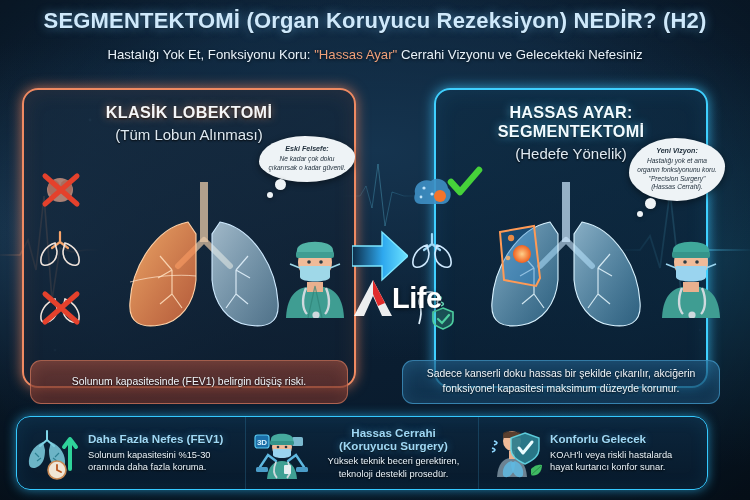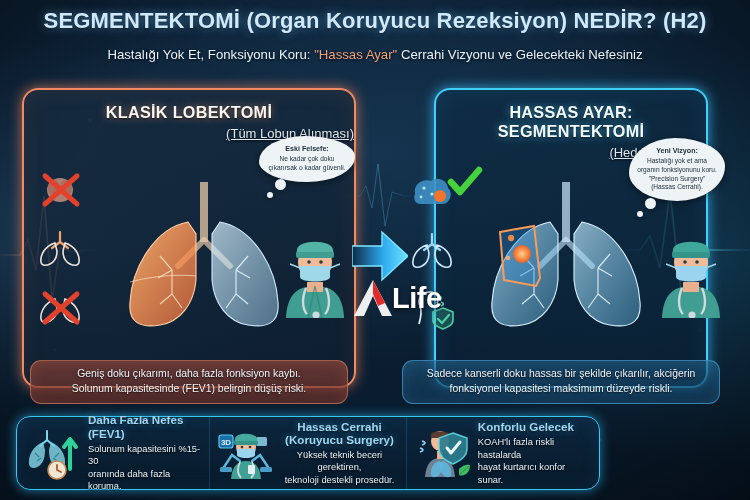--- a/index.html
+++ b/index.html
@@ -53,30 +53,30 @@
     background: linear-gradient(165deg, rgba(14,44,68,.72), rgba(9,30,50,.82));
     margin-left: 40px;
   }
   .p-title {
     text-align: center; margin-top: 13px;
     font-size: 16.2px; font-weight: bold; letter-spacing: .3px;
   }
   .panel-left  .p-title { color: #f4f6f8; text-shadow: 0 0 9px rgba(255,160,110,.6), 0 1px 2px #000; }
   .panel-right .p-title { color: #f2fbff; text-shadow: 0 0 9px rgba(90,210,255,.65), 0 1px 2px #000; }
   .p-sub {
-    text-align: right; margin-top: 4px; font-size: 13px;
-    color: #dfeaf3; text-shadow: 0 1px 2px #000; text-decoration: underline;
+    text-align: center; margin-top: 4px; font-size: 15px;
+    color: #dfeaf3; text-shadow: 0 1px 2px #000;
   }
 
   
   .bubble {
     position: absolute; width: 96px; border-radius: 48% 52% 50% 50%/55% 45% 55% 45%;
     background: #eef3f6; color: #1c2b38;
     font-size: 6.6px; line-height: 1.32; text-align: center;
-    padding: 9px 8px; box-shadow: 0 2px 7px rgba(0,0,0,.45);
+    padding: 9px 8px; box-shadow: 0 2px 7px rgba(0,0,0,.45); font-style: italic;
   }
   .bubble b { font-size: 7.1px; display: block; margin-bottom: 1px; }
   .bubble::before, .bubble::after {
     content: ""; position: absolute; background: #eef3f6; border-radius: 50%;
     box-shadow: 0 1px 4px rgba(0,0,0,.35);
   }
   .bubble::before { width: 11px; height: 11px; left: 16px; bottom: -8px; }
   .bubble::after  { width: 6px;  height: 6px;  left: 8px;  bottom: -16px; }
   .bubble-left  { left: 259px; top: 136px; }
   .bubble-right { left: 629px; top: 138px; }
@@ -103,21 +103,21 @@
   }
   .caption-right {
     left: 402px; width: 318px;
     background: linear-gradient(180deg, rgba(30,86,126,.62), rgba(16,52,82,.75));
     border: 1px solid rgba(90,200,255,.5);
     box-shadow: inset 0 0 16px rgba(90,200,255,.14);
   }
 
   
   .bottombar {
-    position: absolute; left: 16px; bottom: 10px; width: 584px; height: 74px;
+    position: absolute; left: 16px; bottom: 10px; width: 692px; height: 74px;
     border: 1.8px solid #35c9ff; border-radius: 14px;
     background: linear-gradient(180deg, rgba(12,40,64,.86), rgba(8,26,44,.92));
     box-shadow: 0 0 11px rgba(50,195,255,.6), inset 0 0 18px rgba(40,170,230,.10);
     display: flex; align-items: center;
   }
   .bcell { flex: 1; display: flex; align-items: center; gap: 7px; padding: 0 8px; height: 100%; }
   .bcell + .bcell { border-left: 1px solid rgba(70,170,220,.22); }
   .bicon { width: 56px; height: 56px; flex: 0 0 56px; }
   .btext { flex: 1; }
   .bhead { font-size: 11.6px; font-weight: bold; color: #9fd8f5;
@@ -344,28 +344,27 @@
   <div class="logo">
     <svg style="position:absolute;left:0;top:2px;width:44px;height:44px" viewBox="0 0 44 44">
       <path d="M21 4 L40 40 L30 40 L21 20 L12 40 L2 40 Z" fill="#ffffff" opacity=".92"></path>
       <path d="M21 4 L33 27 L26 30 L21 18 Z" fill="#e02b2b"></path>
     </svg>
     <div class="logo-text">Life</div>
   </div>
 
   <div class="caption caption-left">
     <div>
-      <div>Geniş doku çıkarımı, daha fazla fonksiyon kaybı.</div>
       <div>Solunum kapasitesinde (FEV1) belirgin düşüş riski.</div>
     </div>
   </div>
   <div class="caption caption-right">
     <div>
       <div>Sadece kanserli doku hassas bir şekilde çıkarılır, akciğerin</div>
-      <div>fonksiyonel kapasitesi maksimum düzeyde riskli.</div>
+      <div>fonksiyonel kapasitesi maksimum düzeyde korunur.</div>
     </div>
   </div>
 
   <div class="bottombar">
 
     <div class="bcell">
       <svg class="bicon" viewBox="0 0 56 56">
         <path d="M22 6 v9 M22 15 L15 21 M22 15 L29 21" stroke="#7fd6e8" stroke-width="2" fill="none" stroke-linecap="round"></path>
         <path d="M18 17 C8 21 3 31 4 39 C4.5 44 10 44 14 41 C19 37.5 20 31 20 25 Z" fill="#7ecfe0" opacity=".85"></path>
         <path d="M26 17 C36 21 41 31 40 39 C39.5 44 34 44 30 41 C25 37.5 24 31 24 25 Z" fill="#7ecfe0" opacity=".85"></path>
@@ -426,20 +425,20 @@
         <path d="M28 36 C34 38 37 44 36 50 C35 53 31 53 28 50 C25 47 24 42 24 38 Z" fill="#5fb8e0" opacity=".85"></path>
         <path d="M7 16 q6 2 0 4 M5 23 q6 2 0 4" fill="none" stroke="#8fd8ff" stroke-width="1.6"></path>
         <path d="M38 8 L52 13 L52 24 C52 32 45 36 38 39 C31 36 24 32 24 24 L24 13 Z" fill="#2b7e8f" stroke="#63d9e8" stroke-width="1.4" opacity=".92"></path>
         <path d="M32 23 L36 28 L45 17" fill="none" stroke="#eafcff" stroke-width="3" stroke-linecap="round" stroke-linejoin="round"></path>
         <path d="M44 44 C50 38 55 40 55 40 C55 48 49 52 44 50 Z" fill="#3fbb63"></path>
         <path d="M44 50 L54 41" stroke="#2c8e48" stroke-width="1" fill="none"></path>
       </svg>
       <div class="btext">
         <div class="bhead">Konforlu Gelecek</div>
         <div class="bbody">
-          <div>KOAH'lı fazla riskli hastalarda</div>
+          <div>KOAH'lı veya riskli hastalarda</div>
           <div>hayat kurtarıcı konfor sunar.</div>
         </div>
       </div>
     </div>
 
   </div>
 </div>
 
 </body></html>

